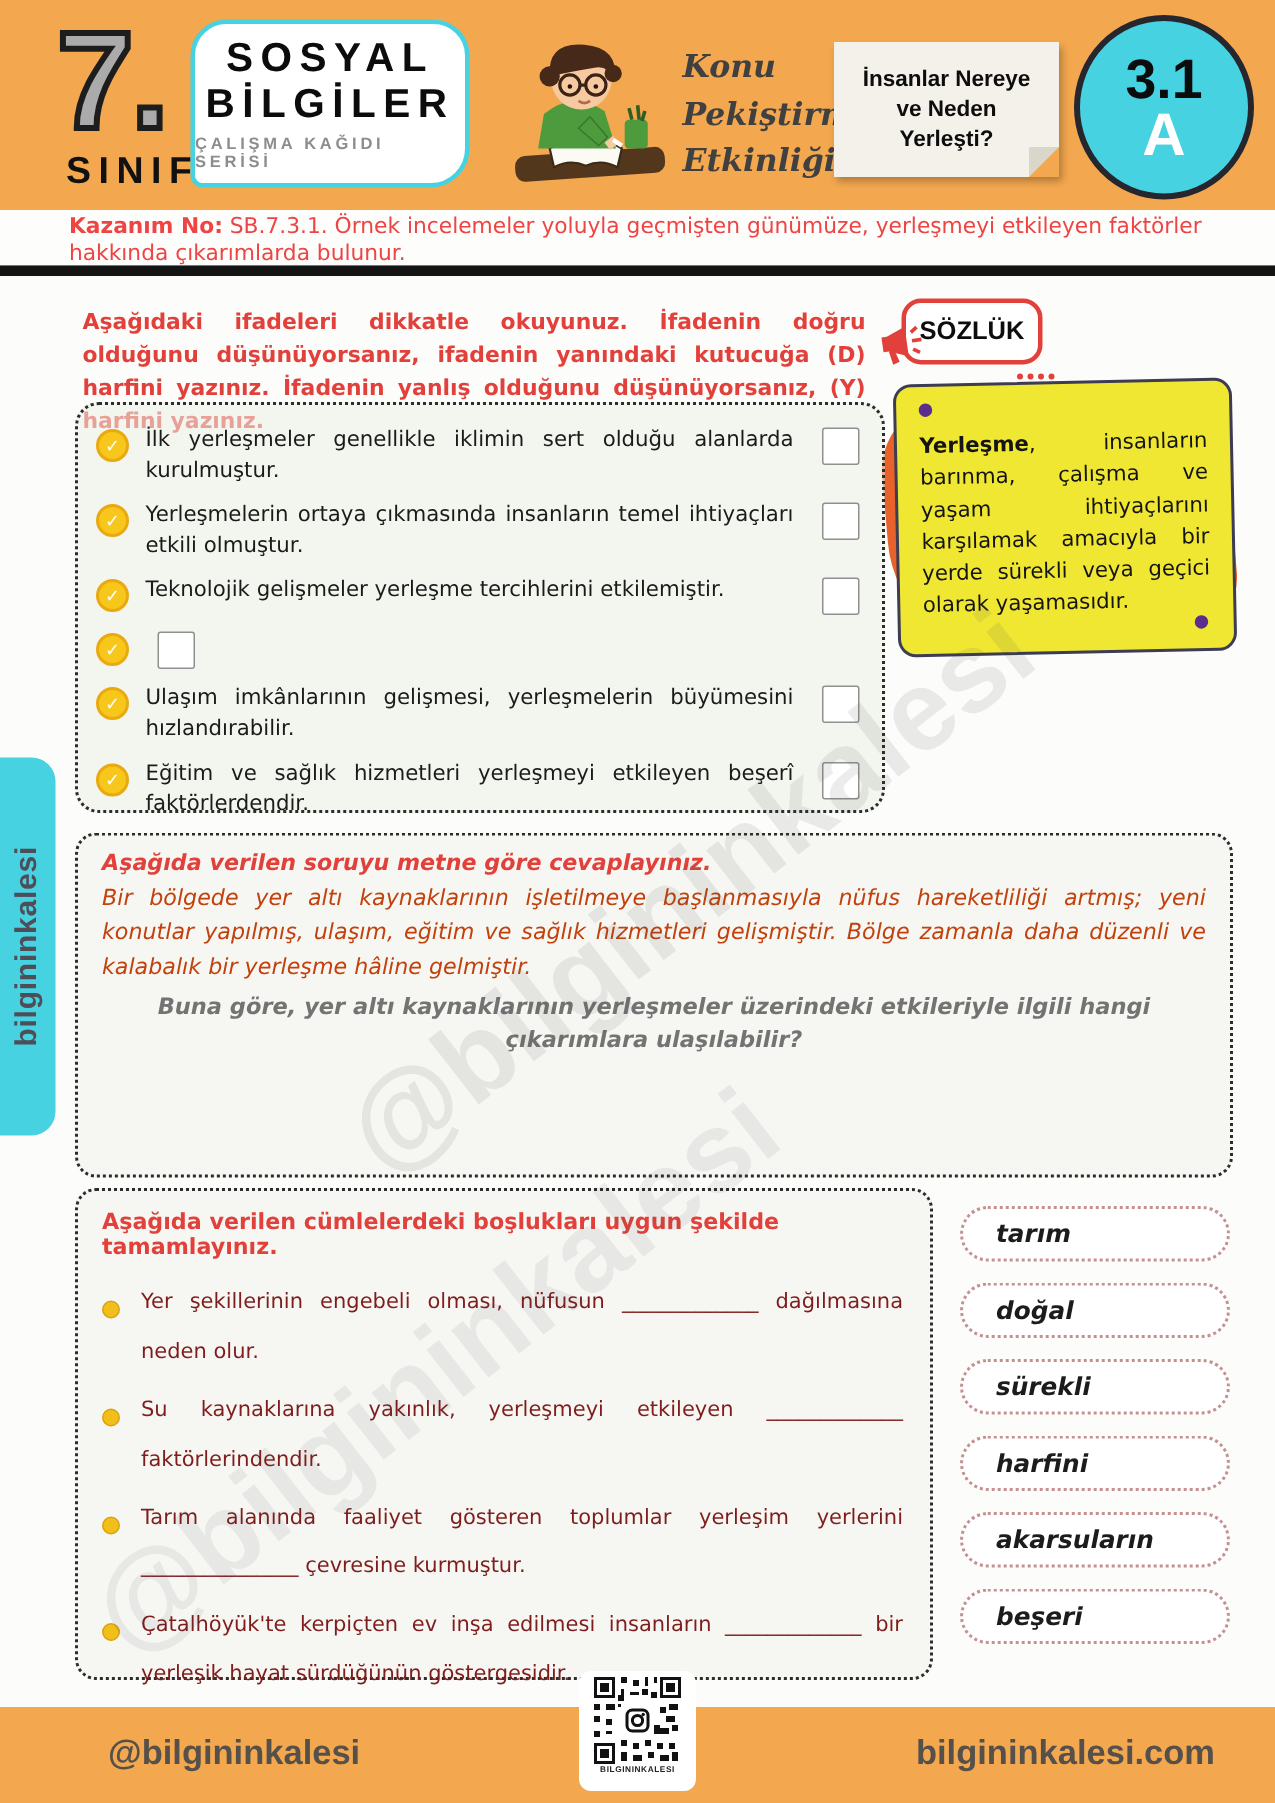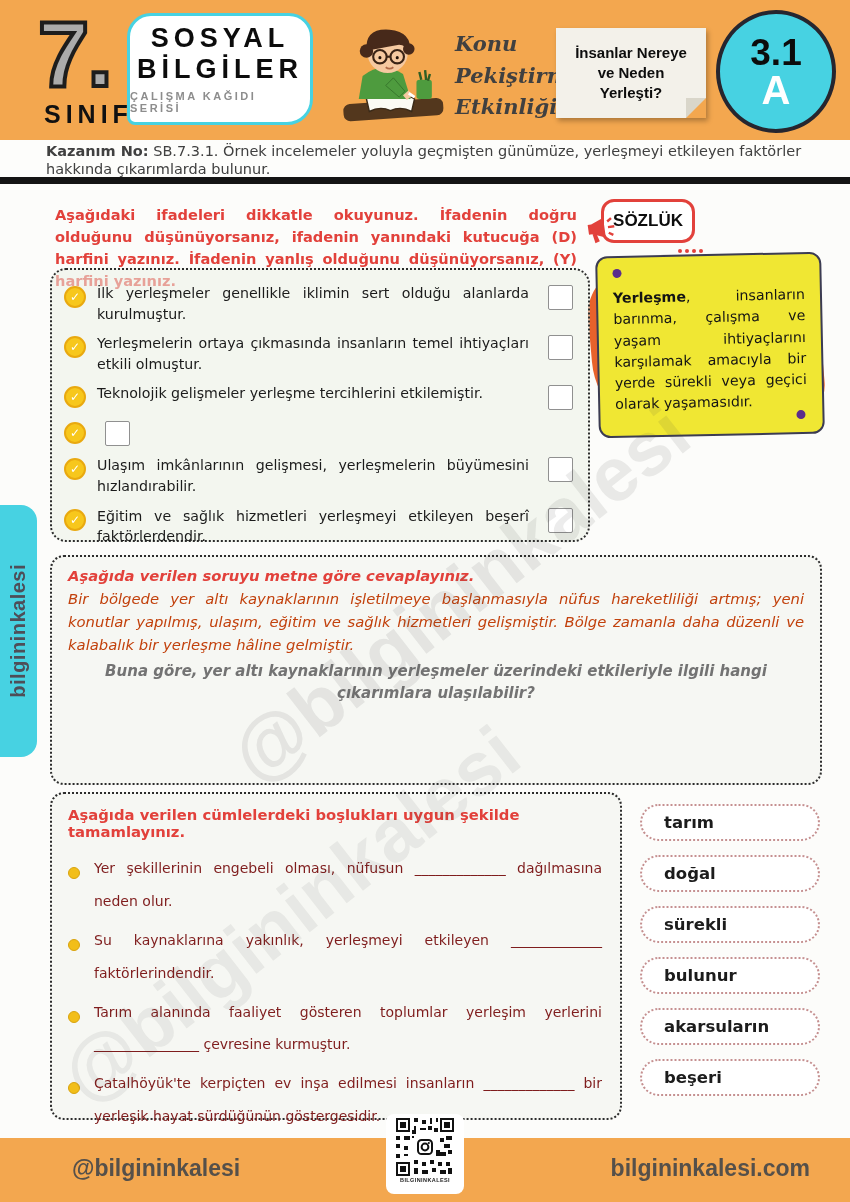--- a/index.html
+++ b/index.html
@@ -29,21 +29,21 @@
   .topic-note::after { content:""; position:absolute; right:0; bottom:0; width:0; height:0;
     border-top:20px solid #d9d6ca; border-right:20px solid #F3A74F; }
   .unit-badge { position:absolute; left:716px; top:10px; width:120px; height:123px; background:#47D2E2;
     border:4px solid #26262f; border-radius:50%; display:flex; flex-direction:column; align-items:center;
     justify-content:center; font-family:"Liberation Sans",sans-serif; }
   .unit-num { font-size:37px; font-weight:900; color:#0c0c0c; line-height:1; }
   .unit-letter { font-size:40px; font-weight:900; color:#fff; line-height:0.95; }
 
   
   .kazanim { position:absolute; top:140px; left:0; width:850px; height:37px; background:#FDFDFB;
-    padding:3px 30px 0 46px; font-size:14.5px; color:#404040; line-height:1.22; }
+    padding:3px 30px 0 46px; font-size:14.5px; color:#ef4444; line-height:1.22; }
   .kazanim b { font-weight:800; }
   .divider { position:absolute; top:177px; left:0; width:850px; height:7px; background:#141414; }
   .right-bar { position:absolute; left:822px; top:184px; width:15px; height:373px; background:#141414; }
 
   
   .main { position:absolute; top:184px; left:0; width:850px; height:954px; background:#FCFCFA; }
 
   .instr1 { position:absolute; left:55px; top:20px; width:522px; color:#E2413B; font-weight:700;
     font-size:14.6px; line-height:1.5; text-align:justify; }
 
@@ -88,21 +88,21 @@
     padding:12px 18px 6px 16px; }
   .q3-box .sec-heading { margin-bottom:12px; }
   .fill-item { display:flex; align-items:flex-start; gap:14px; margin-bottom:6px; }
   .bullet { flex:none; width:12px; height:12px; margin-top:15px; border-radius:50%;
     background:#F2BE19; border:1px solid #d9a30d; }
   .fill-text { flex:1; font-size:14px; line-height:2.35; text-align:justify; color:#7f1d1d; }
 
   .word-bank { position:absolute; left:640px; top:620px; width:180px; display:flex;
     flex-direction:column; gap:14px; }
   .pill { height:37px; background:#fff; border:2px dotted #C59090; border-radius:20px;
-    display:flex; align-items:center; padding-left:22px; font-size:16.5px; font-weight:800; color:#1c1c1c; }
+    display:flex; align-items:center; padding-left:22px; font-size:16.5px; font-weight:800; color:#1c1c1c;font-style:italic; }
 
   .wm { position:absolute; font-family:"Liberation Sans",sans-serif; font-weight:800; font-size:76px;
     color:rgba(70,70,70,.10); white-space:nowrap; pointer-events:none; z-index:40; }
   .wm1 { left:460px; top:410px; transform:translate(-50%,-50%) rotate(-38deg); }
   .wm2 { left:290px; top:730px; transform:translate(-50%,-50%) rotate(-38deg); color:rgba(70,70,70,.08); }
 
   .side-tab { position:absolute; left:0; top:505px; width:37px; height:252px; background:#47D2E2;
     border-radius:0 16px 16px 0; display:flex; align-items:center; justify-content:center; z-index:50; }
   .side-tab span { writing-mode:vertical-rl; transform:rotate(180deg); font-family:"Liberation Sans",sans-serif;
     font-size:20px; font-weight:900; color:#4e4e58; letter-spacing:.5px; }
@@ -266,21 +266,21 @@
       <div class="fill-item">
         <span class="bullet"></span>
         <span class="fill-text">Yükselti ve eğimin az olduğu alanların tercih edilmesi, _____________ faaliyetlerinin daha kolay yapılmasını sağlamıştır.</span>
       </div>
     </div>
 
     <div class="word-bank">
       <div class="pill">tarım</div>
       <div class="pill">doğal</div>
       <div class="pill">sürekli</div>
-      <div class="pill">bulunur</div>
+      <div class="pill">harfini</div>
       <div class="pill">akarsuların</div>
       <div class="pill">beşeri</div>
     </div>
   </div>
 
   <div class="side-tab">
     <span>bilgininkalesi</span>
   </div>
 
   <div class="footer">

